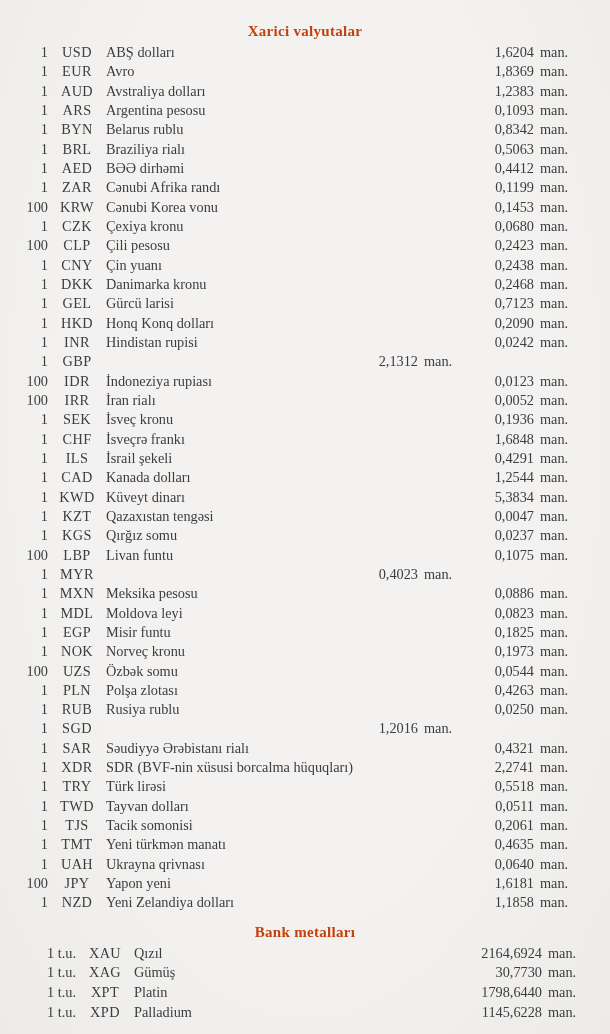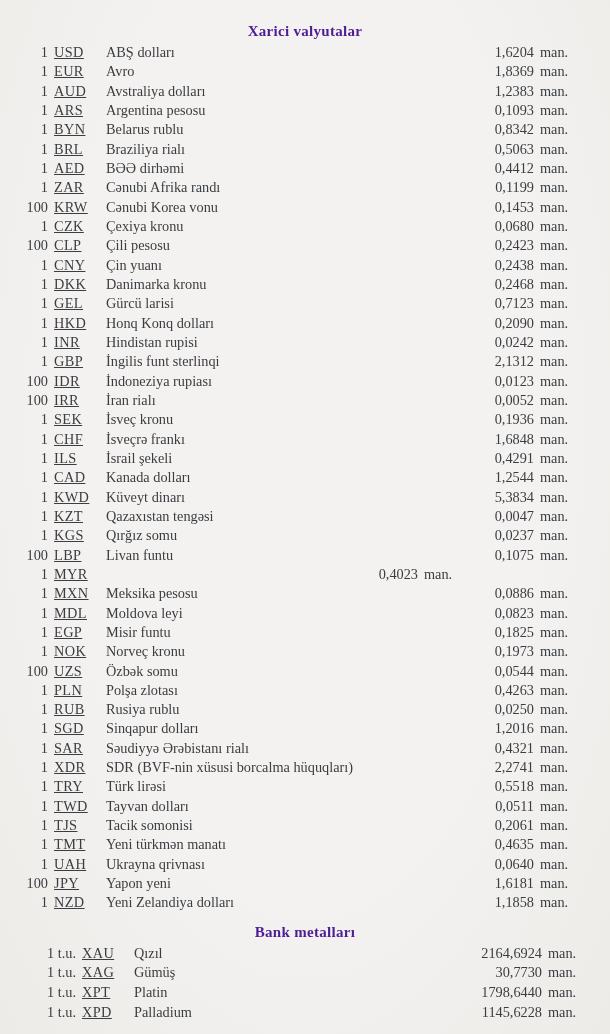--- a/index.html
+++ b/index.html
@@ -18,21 +18,21 @@
     width: 610px;
     height: 1034px;
     box-sizing: border-box;
   }
   .section-title {
     text-align: center;
     font-weight: bold;
     font-size: 15px;
     line-height: 18px;
     letter-spacing: 0.3px;
-    color: #4c1d95;
+    color: #c2410c;
   }
   .currencies-title { padding-top: 22px; }
   .metals-title { padding-top: 10px; text-align: center; }
 
   .rows { margin-top: 3px; }
   .metal-rows { }
 
   .row {
     display: grid;
     column-gap: 6px;
@@ -46,21 +46,21 @@
     grid-template-columns: 48px 46px 1fr 110px 42px;
     padding-right: 28px;
   }
   .metal-row {
     grid-template-columns: 76px 46px 1fr 130px 42px;
     padding-right: 20px;
     height: 19.6px;
     line-height: 19.6px;
   }
   .qty  { text-align: right; }
-  .code { text-align: left; letter-spacing: 0.4px; text-decoration: underline; }
+  .code { text-align: center; letter-spacing: 0.4px; }
   .name { text-align: left; overflow: hidden; }
   .rate { text-align: right; }
   .unit { text-align: left; }
 </style>
 </head>
 <body>
 
 <div class="page">
 
   <div class="section-title currencies-title">Xarici valyutalar</div>
@@ -191,21 +191,20 @@
         <span class="qty">1</span>
         <span class="code">INR</span>
         <span class="name">Hindistan rupisi</span>
         <span class="rate">0,0242</span>
         <span class="unit">man.</span>
       </div>
 
       <div class="row currency-row">
         <span class="qty">1</span>
         <span class="code">GBP</span>
-        <span class="name">İngilis funt sterlinqi</span>
         <span class="rate">2,1312</span>
         <span class="unit">man.</span>
       </div>
 
       <div class="row currency-row">
         <span class="qty">100</span>
         <span class="code">IDR</span>
         <span class="name">İndoneziya rupiası</span>
         <span class="rate">0,0123</span>
         <span class="unit">man.</span>
@@ -342,21 +341,20 @@
         <span class="qty">1</span>
         <span class="code">RUB</span>
         <span class="name">Rusiya rublu</span>
         <span class="rate">0,0250</span>
         <span class="unit">man.</span>
       </div>
 
       <div class="row currency-row">
         <span class="qty">1</span>
         <span class="code">SGD</span>
-        <span class="name">Sinqapur dolları</span>
         <span class="rate">1,2016</span>
         <span class="unit">man.</span>
       </div>
 
       <div class="row currency-row">
         <span class="qty">1</span>
         <span class="code">SAR</span>
         <span class="name">Səudiyyə Ərəbistanı rialı</span>
         <span class="rate">0,4321</span>
         <span class="unit">man.</span>

